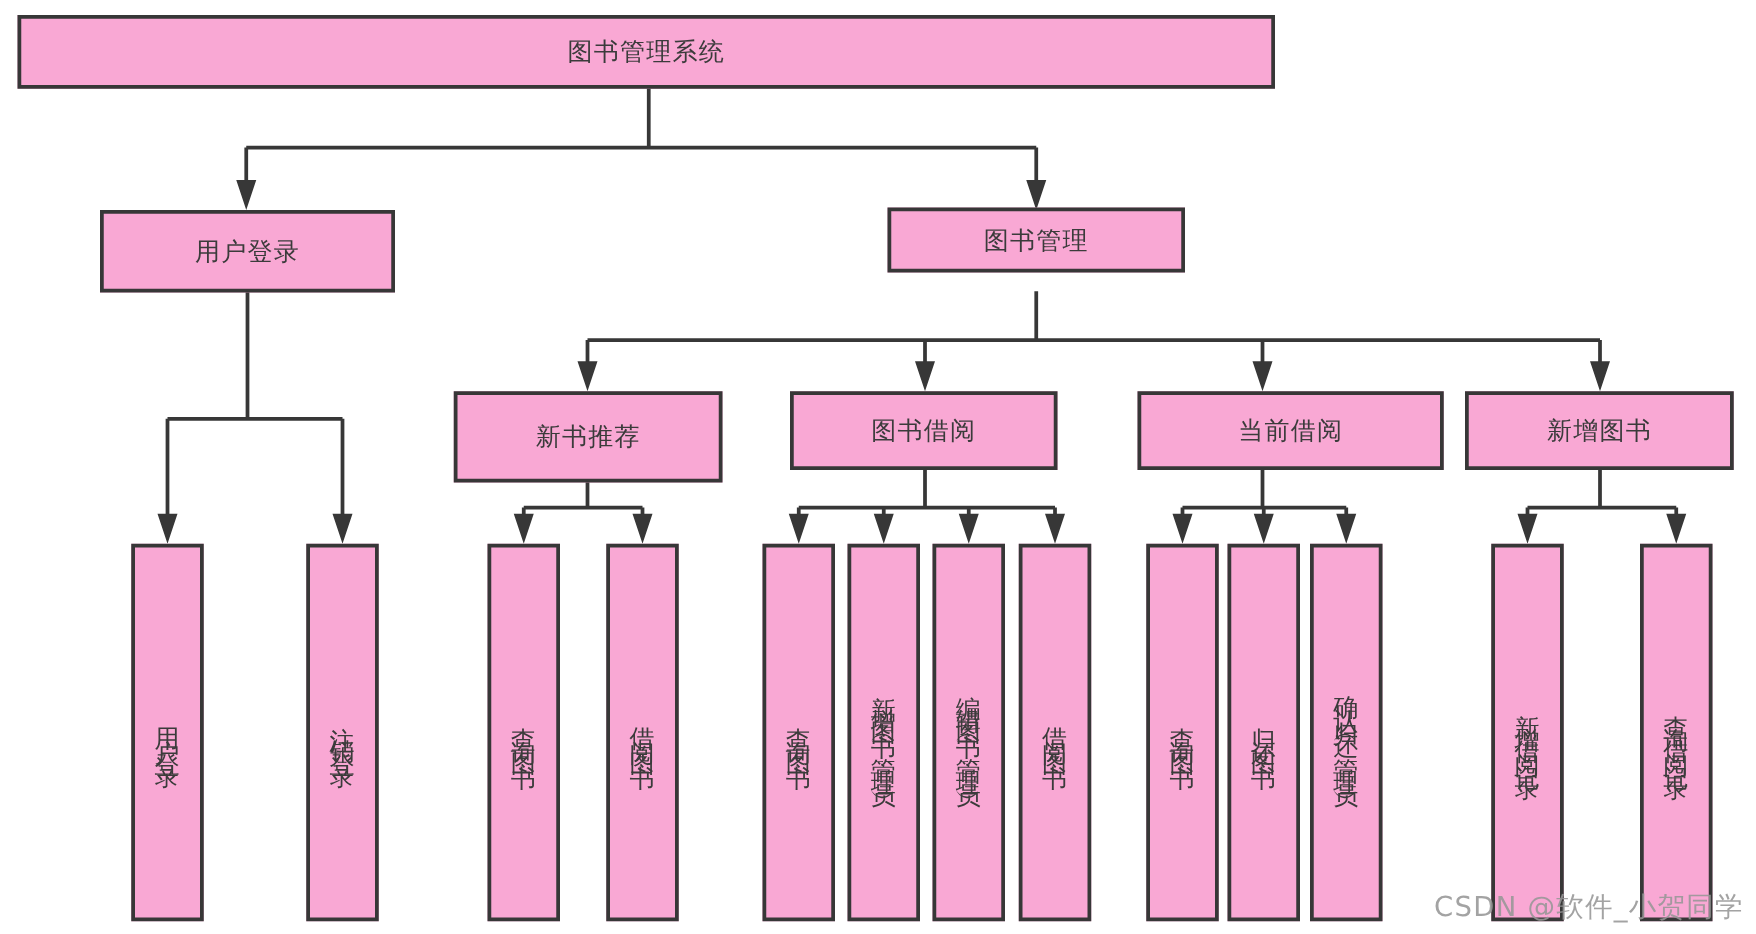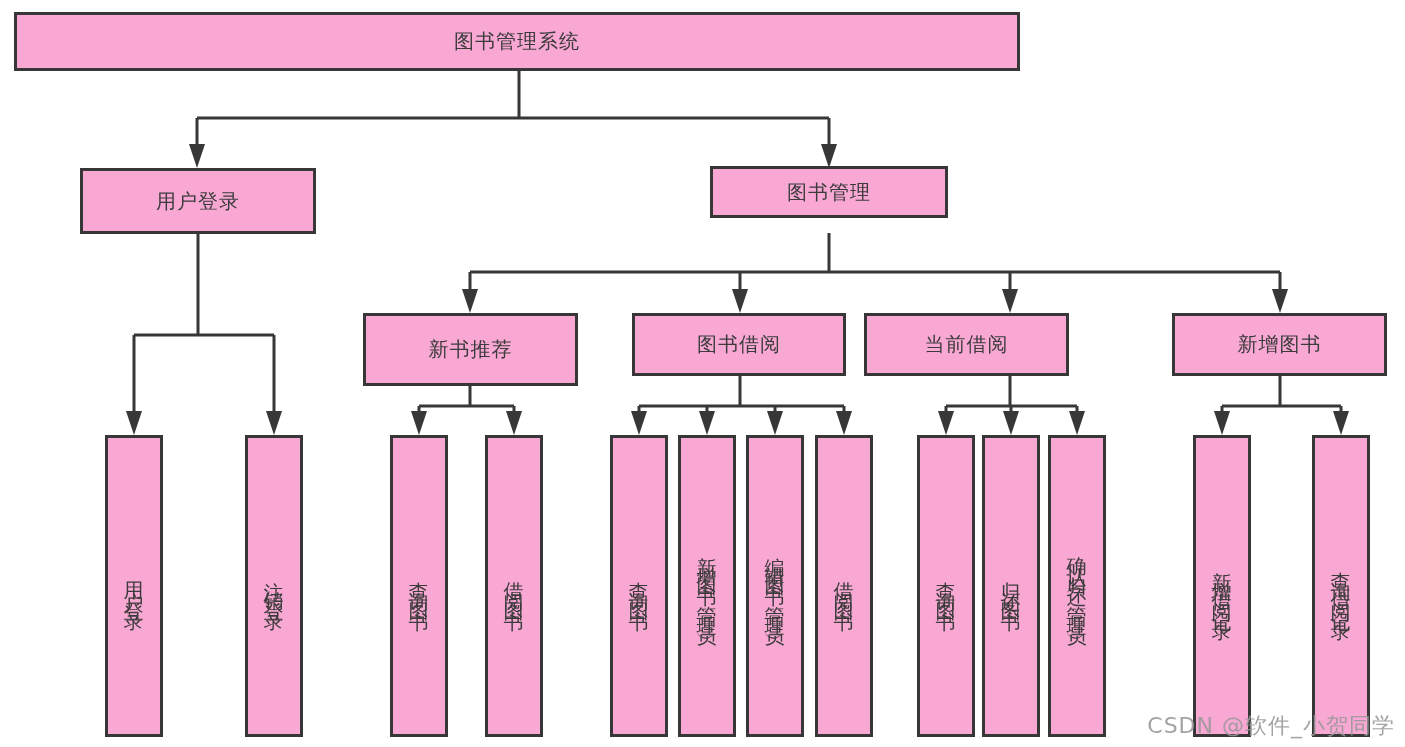--- a/index.html
+++ b/index.html
@@ -87,21 +87,21 @@
     M1333 411 L1349 411 L1341 435 Z"></path>
 </svg>
 
 <div class="node" style="left:14px; top:12px; width:1006px; height:59px;">图书管理系统</div>
 
 <div class="node" style="left:80px; top:168px; width:236px; height:66px;">用户登录</div>
 <div class="node" style="left:710px; top:166px; width:238px; height:52px;">图书管理</div>
 
 <div class="node" style="left:363px; top:313px; width:215px; height:73px;">新书推荐</div>
 <div class="node" style="left:632px; top:313px; width:214px; height:63px;">图书借阅</div>
-<div class="node" style="left:864px; top:313px; width:205px; height:63px;">当前借阅</div>
+<div class="node" style="left:910px; top:313px; width:245px; height:63px;">当前借阅</div>
 <div class="node" style="left:1172px; top:313px; width:215px; height:63px;">新增图书</div>
 
 <div class="node v-node" style="left:105px;">用户登录</div>
 <div class="node v-node" style="left:245px;">注销登录</div>
 
 <div class="node v-node" style="left:390px;">查询图书</div>
 <div class="node v-node" style="left:485px;">借阅图书</div>
 
 <div class="node v-node" style="left:610px;">查询图书</div>
 <div class="node v-node" style="left:678px;">新增图书（管理员）</div>

